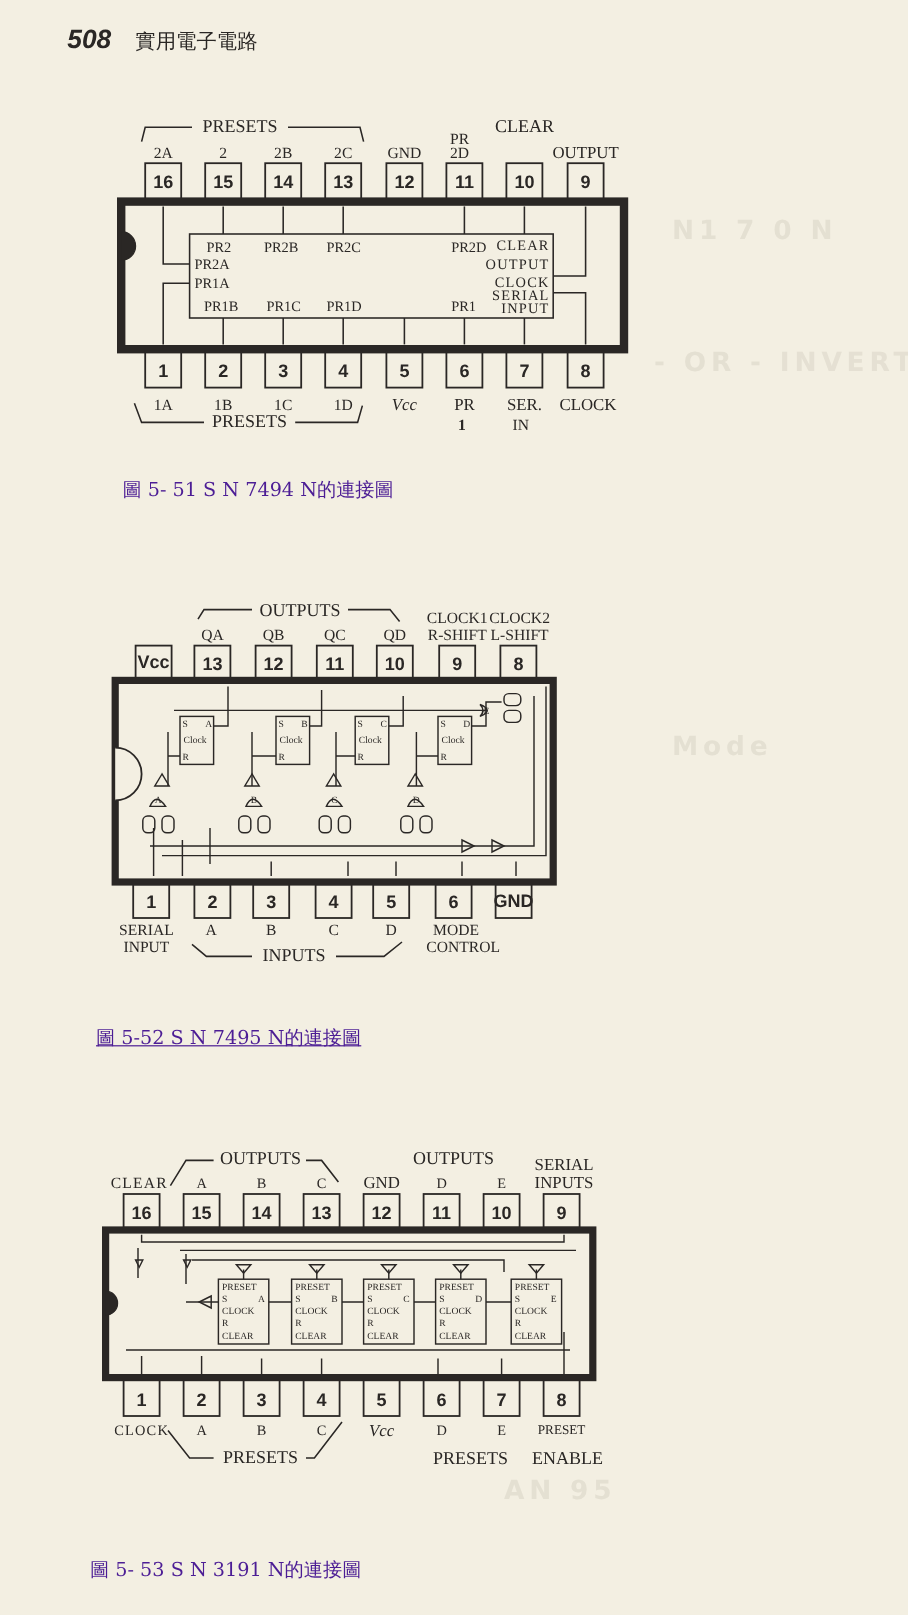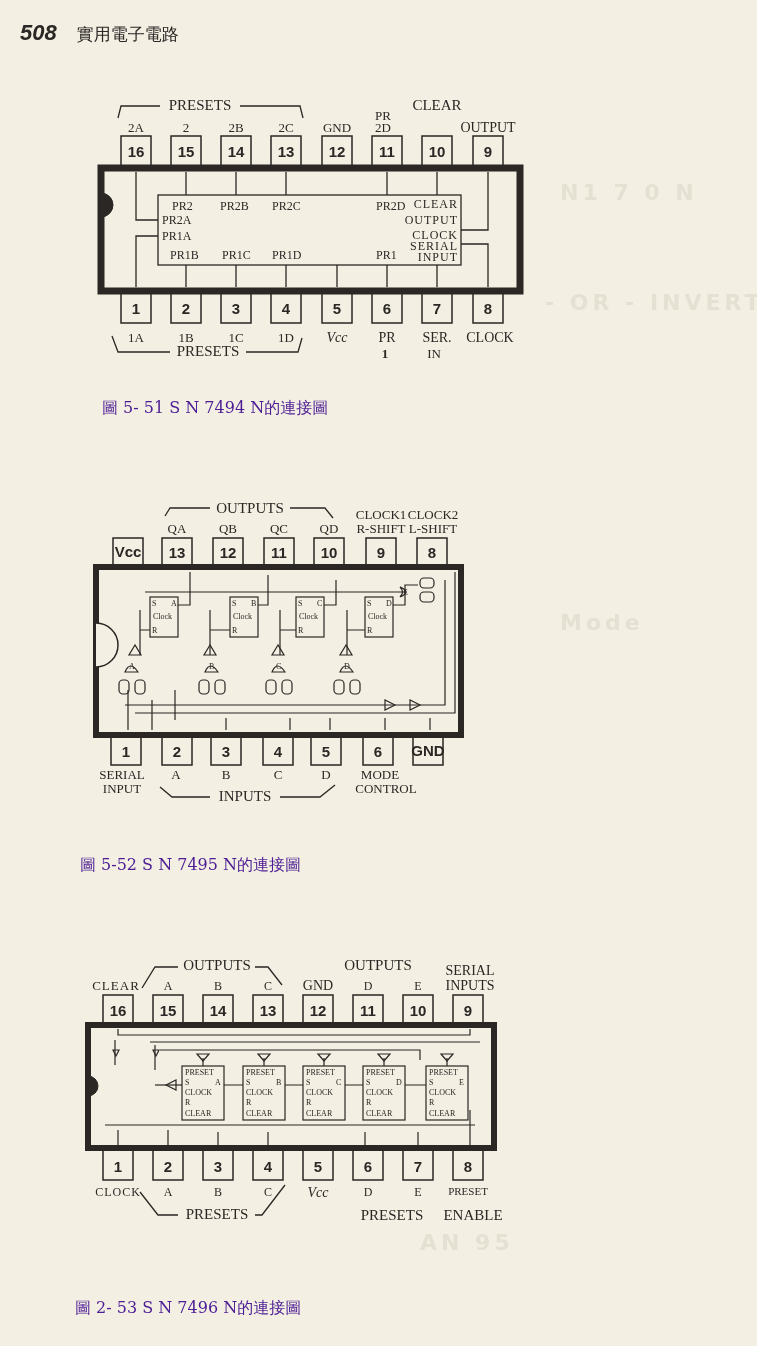--- a/index.html
+++ b/index.html
@@ -1,21 +1,21 @@
 <!DOCTYPE html>
 <html><head>
 <meta charset="utf-8">
 <style>
   html,body{margin:0;padding:0;}
   body{width:757px;height:1346px;background:#f3efe2;position:relative;overflow:hidden;
        font-family:"Liberation Serif","DejaVu Serif",serif;color:#2a2725;}
   .bleed{position:absolute;color:#d9d4c6;font-family:"DejaVu Sans",sans-serif;font-weight:bold;
          font-size:22px;letter-spacing:4px;white-space:nowrap;opacity:.55;}
   .header{position:absolute;left:20px;top:20px;display:flex;align-items:baseline;gap:20px;}
-  .page-no{font-family:"Liberation Sans",sans-serif;font-style:italic;font-weight:bold;font-size:22px;color:#2a2725;}
+  .page-no{font-family:"Liberation Sans",sans-serif;font-style:italic;font-weight:bold;font-size:22px;color:#2a2725;margin-left:36px;}
   .book-title{font-family:Liberation Sans, sans-serif;font-size:17px;color:#2a2725;}
   .diagram{position:absolute;left:0;top:0;}
   .caption{position:absolute;font-family:"DejaVu Serif",serif;font-size:16px;color:#4c1d95;white-space:nowrap;}
   svg text{font-family:"Liberation Serif",serif;fill:#2a2725;}
   .pinnum{font-family:"Liberation Sans",sans-serif;font-weight:bold;font-size:15px;}
 </style>
 </head>
 <body>
 
 <div class="bleed" style="left:560px;top:180px;">N1 7 0 N</div>
@@ -274,21 +274,21 @@
     <text x="122" y="779" text-anchor="middle">SERIAL</text>
     <text x="122" y="793" text-anchor="middle">INPUT</text>
     <text x="176" y="779" text-anchor="middle">A</text>
     <text x="226" y="779" text-anchor="middle">B</text>
     <text x="278" y="779" text-anchor="middle">C</text>
     <text x="326" y="779" text-anchor="middle">D</text>
     <text x="380" y="779" text-anchor="middle">MODE</text>
     <text x="386" y="793" text-anchor="middle">CONTROL</text>
   </g>
 </svg>
-<div class="caption" style="left:80px;top:855px;">圖 5-52   S N 7495 N的連接圖</div>
+<div class="caption" style="left:80px;top:855px;text-decoration:underline;">圖 5-52   S N 7495 N的連接圖</div>
 
 <svg class="diagram" width="757" height="1346" style="pointer-events:none">
   <g stroke="#2a2725" fill="none">
     <path d="M142 988 L155 967 L178 967 M255 967 L268 967 L282 985" stroke-width="1.3"></path>
     <g stroke-width="1.5">
       <rect x="103" y="995" width="30" height="28"></rect>
         <rect x="153" y="995" width="30" height="28"></rect>
       <rect x="203" y="995" width="30" height="28"></rect>
         <rect x="253" y="995" width="30" height="28"></rect>
       <rect x="303" y="995" width="30" height="28"></rect>
@@ -411,13 +411,13 @@
     <text x="118" y="1196" text-anchor="middle" letter-spacing="1">CLOCK</text>
     <text x="168" y="1196" text-anchor="middle">A</text>
     <text x="218" y="1196" text-anchor="middle">B</text>
     <text x="268" y="1196" text-anchor="middle">C</text>
     <text x="318" y="1197" text-anchor="middle" font-size="14" font-style="italic">Vcc</text>
     <text x="368" y="1196" text-anchor="middle">D</text>
     <text x="418" y="1196" text-anchor="middle">E</text>
     <text x="468" y="1195" text-anchor="middle" font-size="11">PRESET</text>
   </g>
 </svg>
-<div class="caption" style="left:75px;top:1298px;">圖 2- 53   S N 7496 N的連接圖</div>
+<div class="caption" style="left:75px;top:1298px;">圖 5- 53   S N 3191 N的連接圖</div>
 
 </body></html>

